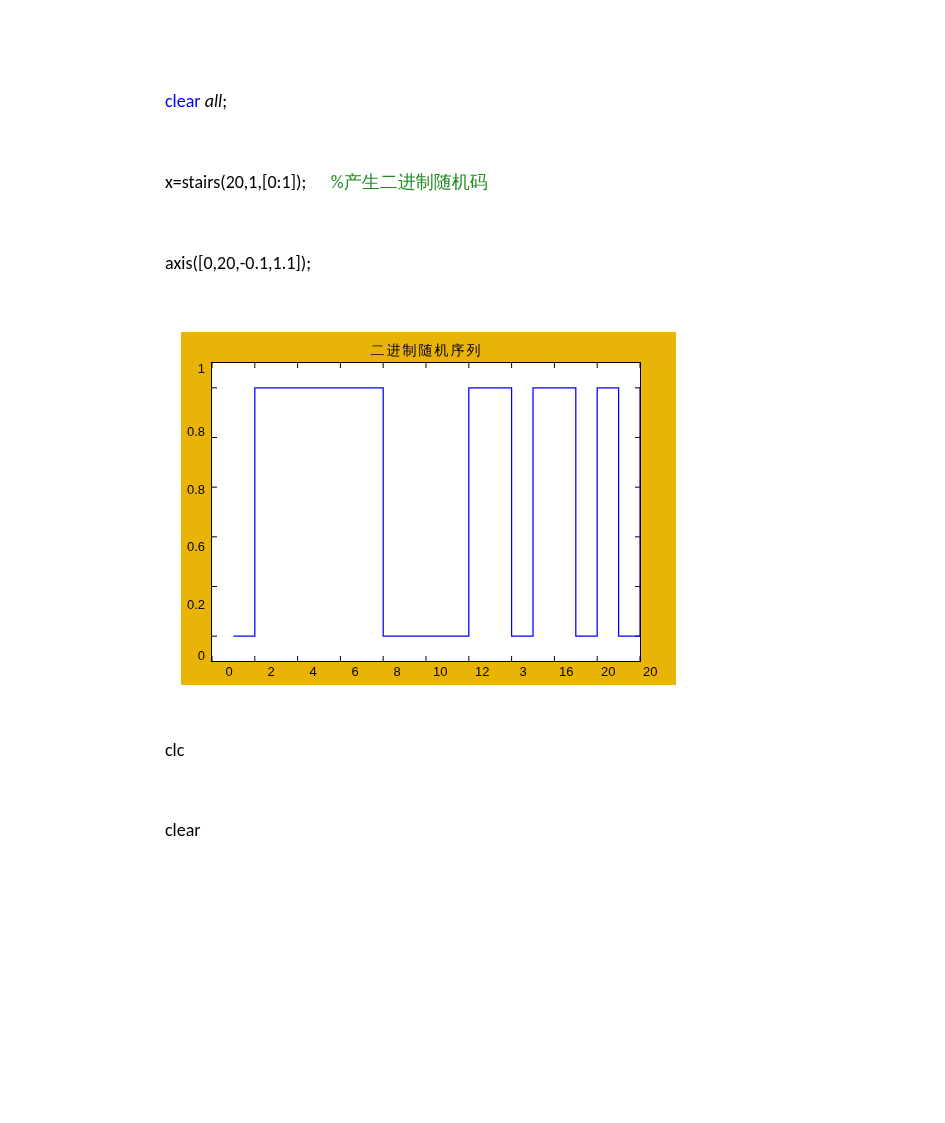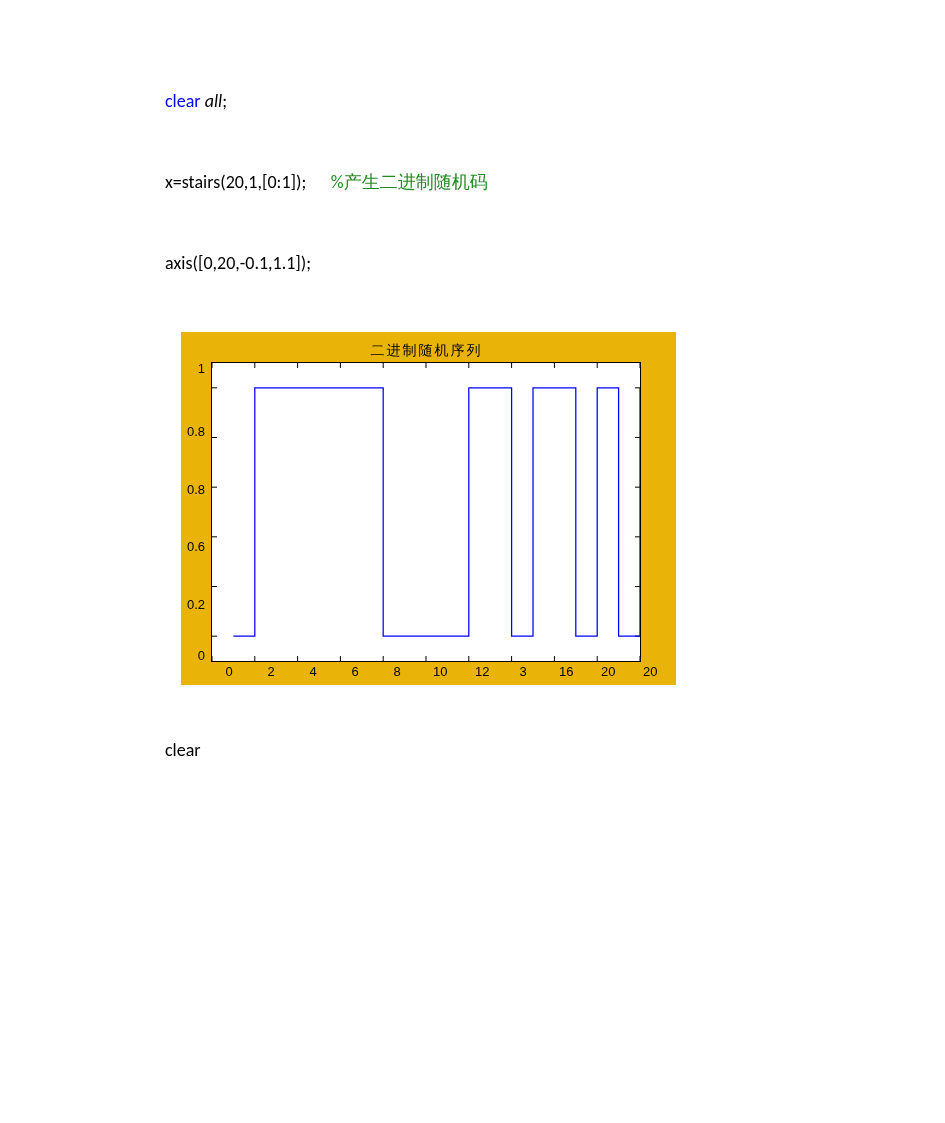--- a/index.html
+++ b/index.html
@@ -164,15 +164,16 @@
       <span>8</span>
       <span>10</span>
       <span>12</span>
       <span>3</span>
       <span>16</span>
       <span>20</span>
       <span>20</span>
     </div>
   </div>
 
+  <div class="code-line">clc</div>
   <div class="code-line" style="margin-bottom:0">clear</div>
 
 </div>
 
 </body></html>

